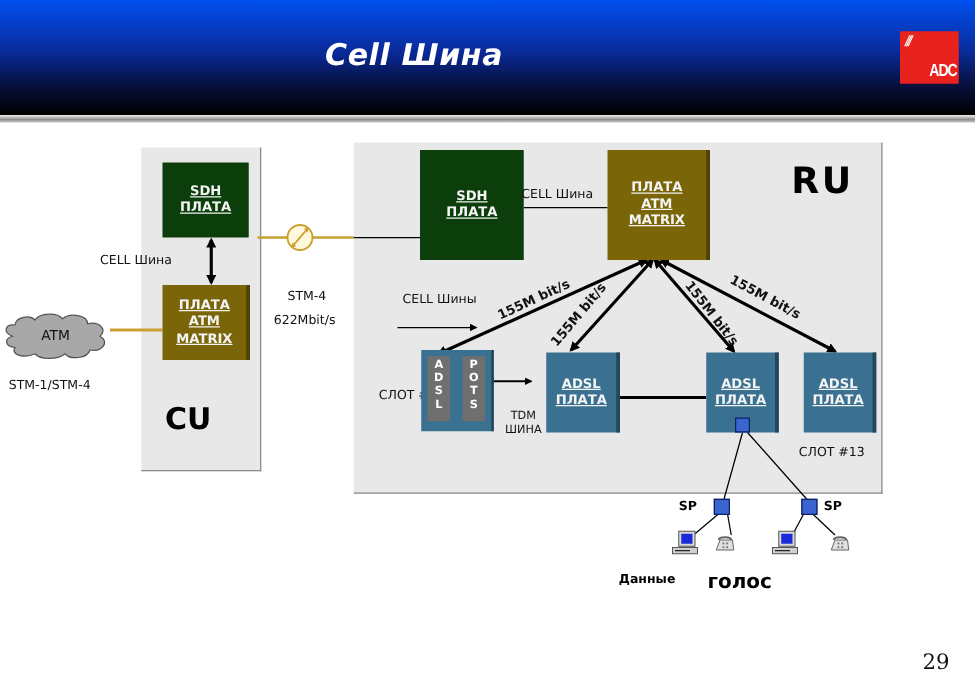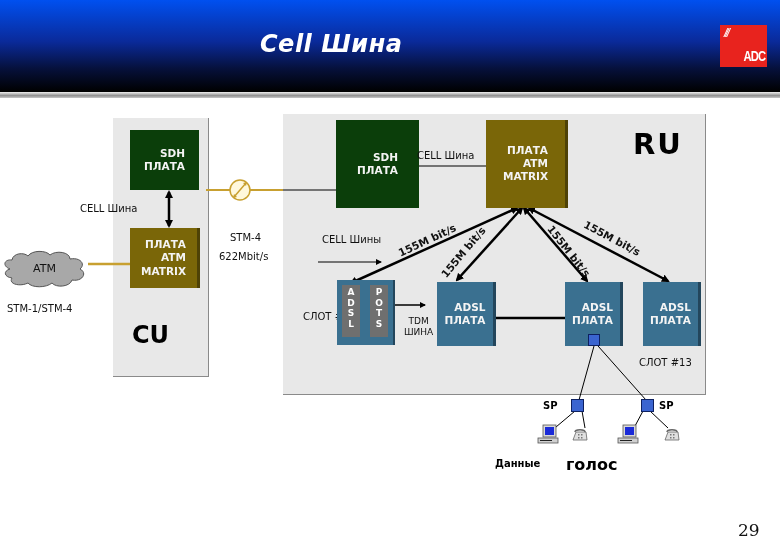--- a/index.html
+++ b/index.html
@@ -13,21 +13,21 @@
     .logo .slashes { position:absolute; left:4px; top:1px; color:#ffffff; font-size:12px; font-style:italic; letter-spacing:-2px; font-family:"Liberation Sans", sans-serif; }
     .logo .txt { position:absolute; right:2px; bottom:3px; color:#ffffff; font-size:14px; font-weight:bold; font-family:"Liberation Sans", sans-serif; letter-spacing:-1px; transform:scaleX(0.8); transform-origin:right; }
 
     .panel { position:absolute; background:#e8e8e8; border-right:1.5px solid #8a8a8a; border-bottom:1.5px solid #8a8a8a; }
     .cu-panel { left:113px; top:118px; width:95px; height:258px; }
     .ru-panel { left:283px; top:114px; width:422px; height:280px; }
     .panel-label { position:absolute; font-weight:bold; color:#000; }
     .cu-label { left:132px; top:321px; font-size:24px; }
     .ru-label { left:633px; top:127px; font-size:29px; letter-spacing:2px; }
 
-    .card { position:absolute; color:#f4f4f4; font-weight:bold; font-size:10.5px; text-align:right; display:flex; align-items:center; justify-content:center; line-height:1.25; box-sizing:border-box; }
+    .card { position:absolute; color:#f4f4f4; font-weight:bold; font-size:10.5px; text-align:center; display:flex; align-items:center; justify-content:center; line-height:1.25; box-sizing:border-box;text-decoration:underline; }
     .sdh { background:#0b3e0a; }
     .atm { background:#7a6608; border-right:3px solid #4e4206; }
     .adsl { background:#3a7090; border-right:3px solid #23465c; }
     .sdh1 { left:130px; top:130px; width:69px; height:60px; }
     .atm1 { left:130px; top:228px; width:70px; height:60px; }
     .sdh2 { left:336px; top:120px; width:83px; height:88px; }
     .atm2 { left:486px; top:120px; width:82px; height:88px; }
     .adsl1 { left:437px; top:282px; width:59px; height:64px; }
     .adsl2 { left:565px; top:282px; width:58px; height:64px; }
     .adsl3 { left:643px; top:282px; width:58px; height:64px; }
@@ -164,21 +164,21 @@
     <div>S</div>
     <div>L</div>
   </div>
   <div class="strip strip-b">
     <div>P</div>
     <div>O</div>
     <div>T</div>
     <div>S</div>
   </div>
 </div>
-<div class="lbl lbl-small" style="left:404px;top:316px;text-align:center;line-height:11px;">
+<div class="lbl lbl-small" style="left:404px;top:328px;text-align:center;line-height:11px;">
   <div>TDM</div>
   <div>ШИНА</div>
 </div>
 
 <div class="card adsl adsl1">
   <div>
       <div>ADSL</div>
       <div>ПЛАТА</div>
     </div>
 </div>

